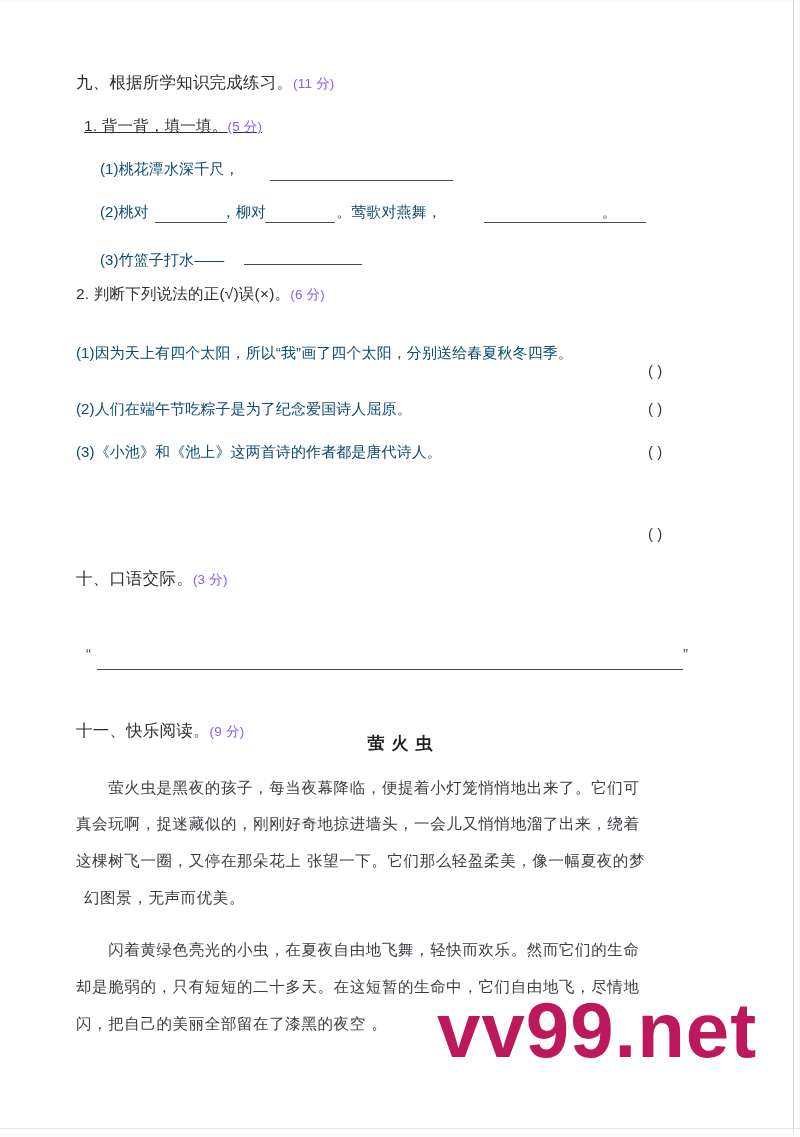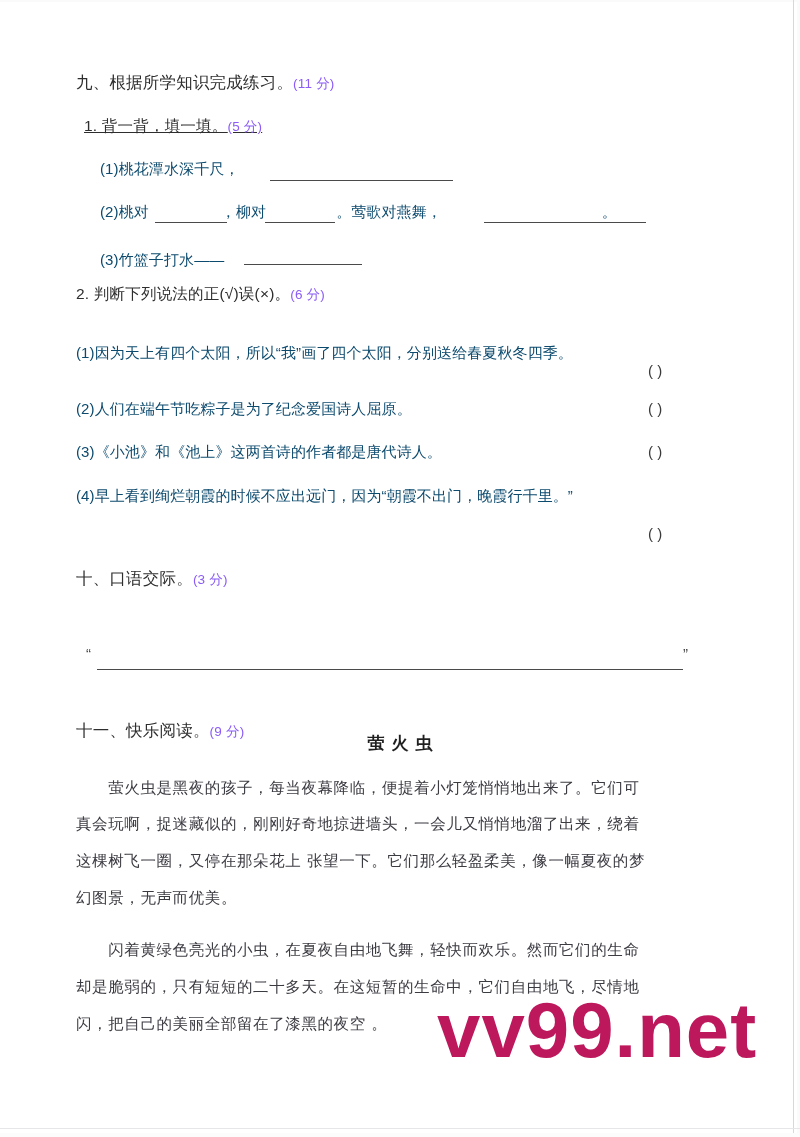--- a/index.html
+++ b/index.html
@@ -208,43 +208,40 @@
     <div class="q-line" style="left:76px; top:400px;">
       <span>(2)</span><span>人们在端午节吃粽子是为了纪念爱国诗人屈原。</span>
     </div>
     <div class="paren" style="left:648px; top:400px;">(          )</div>
 
     <div class="q-line" style="left:76px; top:443px;">
       <span>(3)</span><span>《小池》和《池上》这两首诗的作者都是唐代诗人。</span>
     </div>
     <div class="paren" style="left:648px; top:443px;">(          )</div>
 
-    <div class="q-line" style="left:76px; top:487px;">
-      <span>(4)</span><span>早上看到绚烂朝霞的时候不应出远门，因为“朝霞不出门，晚霞行千里。”</span>
-    </div>
     <div class="paren" style="left:648px; top:525px;">(          )</div>
 
     <div class="sec-head" style="left:76px; top:568px;">
       <span>十、口语交际。</span><span class="score">(3 分)</span>
     </div>
 
 
     <div class="quote-mark" style="left:86px; top:645px;">“</div>
     <div class="rule" style="left:97px; top:669px; width:586px;"></div>
     <div class="quote-mark" style="left:683px; top:645px;">”</div>
 
     <div class="sec-head" style="left:76px; top:692px;margin-top:28px;">
       <span>十一、快乐阅读。</span><span class="score">(9 分)</span>
     </div>
 
     <div class="art-title" style="left:0px; top:732px;">萤火虫</div>
 
     <div class="body-line" style="left:76px; top:814px;">真会玩啊，捉迷藏似的，刚刚好奇地掠进墙头，一会儿又悄悄地溜了出来，绕着</div>
     <div class="body-line" style="left:76px; top:778px;">　　萤火虫是黑夜的孩子，每当夜幕降临，便提着小灯笼悄悄地出来了。它们可</div>
     <div class="body-line" style="left:76px; top:851px;">这棵树飞一圈，又停在那朵花上 张望一下。它们那么轻盈柔美，像一幅夏夜的梦</div>
-    <div class="body-line" style="left:76px; top:888px;text-align:right;">幻图景，无声而优美。</div>
+    <div class="body-line" style="left:84px; top:888px;text-align:right;">幻图景，无声而优美。</div>
 
     <div class="body-line" style="left:76px; top:940px;">　　闪着黄绿色亮光的小虫，在夏夜自由地飞舞，轻快而欢乐。然而它们的生命</div>
     <div class="body-line" style="left:76px; top:977px;">却是脆弱的，只有短短的二十多天。在这短暂的生命中，它们自由地飞，尽情地</div>
     <div class="body-line" style="left:76px; top:1014px;">闪，把自己的美丽全部留在了漆黑的夜空 。</div>
 
   </div>
 </div>
 
 </body></html>

